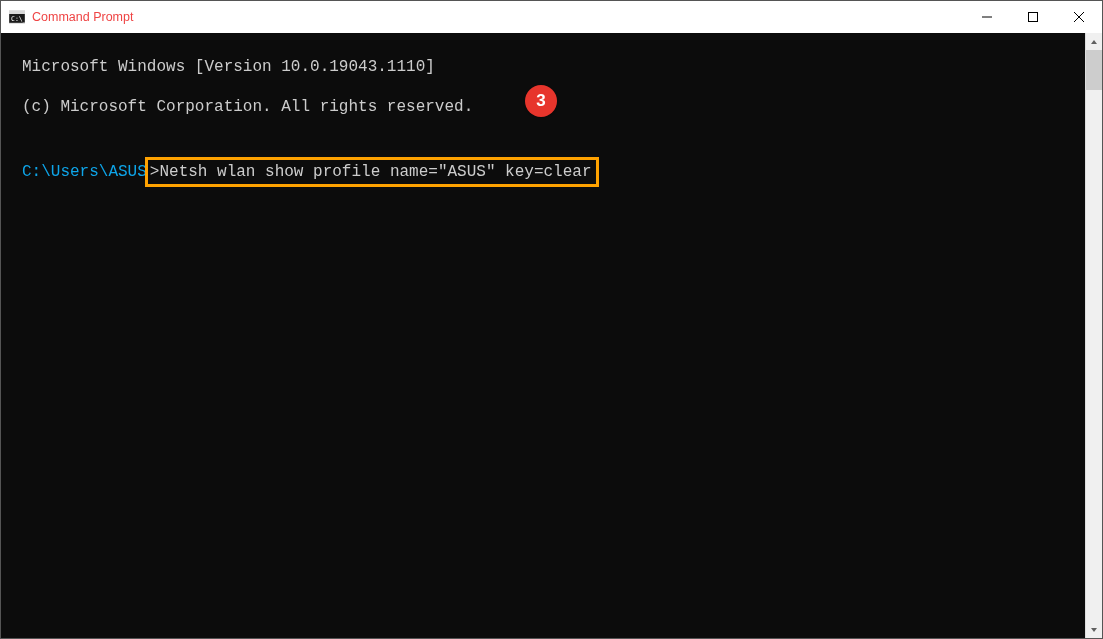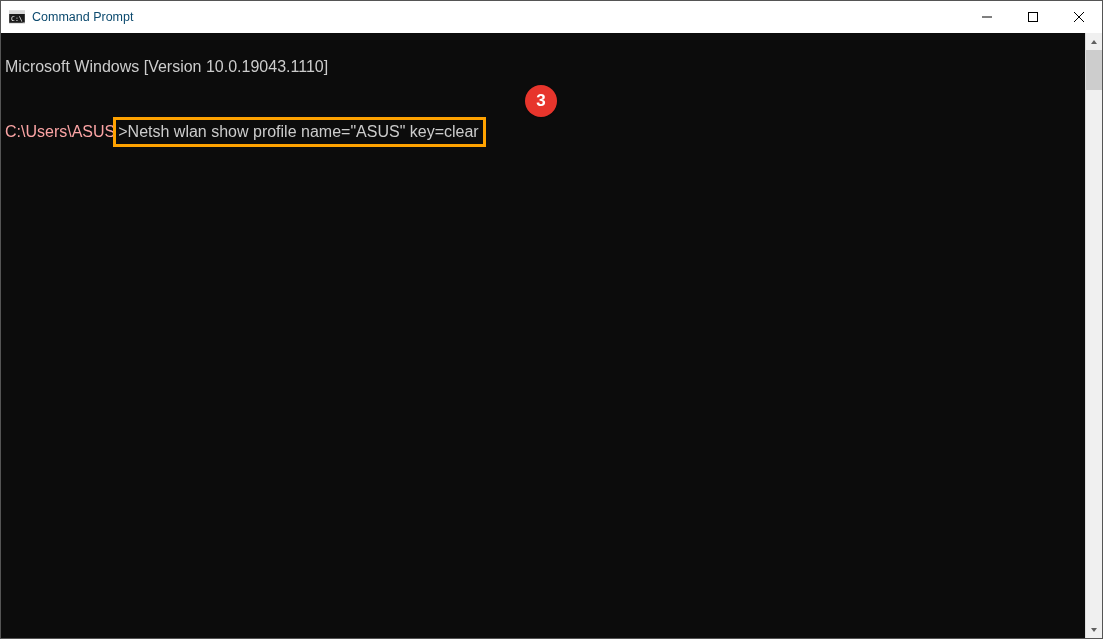--- a/index.html
+++ b/index.html
@@ -19,21 +19,21 @@
       flex-direction: column;
       position: relative;
     }
     .titlebar {
       height: 32px;
       background: #ffffff;
       display: flex;
       align-items: center;
       padding-left: 8px;
       font-size: 12.5px;
-      color: #0c4a6e;
+      color: #ef4444;
       user-select: none;
     }
     .titlebar .app-icon {
       width: 16px;
       height: 16px;
       margin-right: 7px;
       display: inline-flex;
       align-items: center;
       justify-content: center;
     }
@@ -53,30 +53,31 @@
     .client {
       flex: 1 1 auto;
       display: flex;
       background: #0c0c0c;
       position: relative;
       overflow: hidden;
     }
     .terminal {
       flex: 1 1 auto;
       padding: 4px 20px 4px 4px;
-      font-family: Liberation Sans, sans-serif;
+      font-family: Liberation Mono, monospace;
       font-size: 16px;
       line-height: 20px;
       color: #cccccc;
       white-space: pre;
       overflow: hidden;
+      margin-left: 17px;
     }
     .terminal .line { display: block; }
     .prompt-line { display: block; position: relative; }
-    .prompt-text { color: #fca5a5; }
+    .prompt-text { color: #0ea5e9; }
     .cmd-highlight {
       border: 3px solid #ffa200;
       padding: 2px 4px 2px 2px;
       margin-left: -2px;
       display: inline-block;
     }
     .cmd-highlight .gt { letter-spacing: 0; }
     .scrollbar {
       width: 17px;
       background: #f0f0f0;
@@ -157,20 +158,21 @@
             <line x1="10" y1="0" x2="0" y2="10" stroke="#000" stroke-width="1"></line>
           </svg>
       </div>
     </div>
   </div>
 
   <div class="client">
 
     <div class="terminal">
 <span class="line">Microsoft Windows [Version 10.0.19043.1110]</span>
+<span class="line">(c) Microsoft Corporation. All rights reserved.</span>
 <span class="line"></span>
 <span class="prompt-line"><span class="prompt-text">C:\Users\ASUS</span><span class="cmd-highlight"><span class="gt">&gt;</span><span>Netsh wlan show profile name="ASUS" key=clear</span></span></span>
     </div>
 
     <div class="scrollbar">
       <div class="sb-btn">
         <svg width="8" height="8" viewBox="0 0 8 8">
             <polygon points="4,2 7,6 1,6" fill="#606060"></polygon>
           </svg>
       </div>

